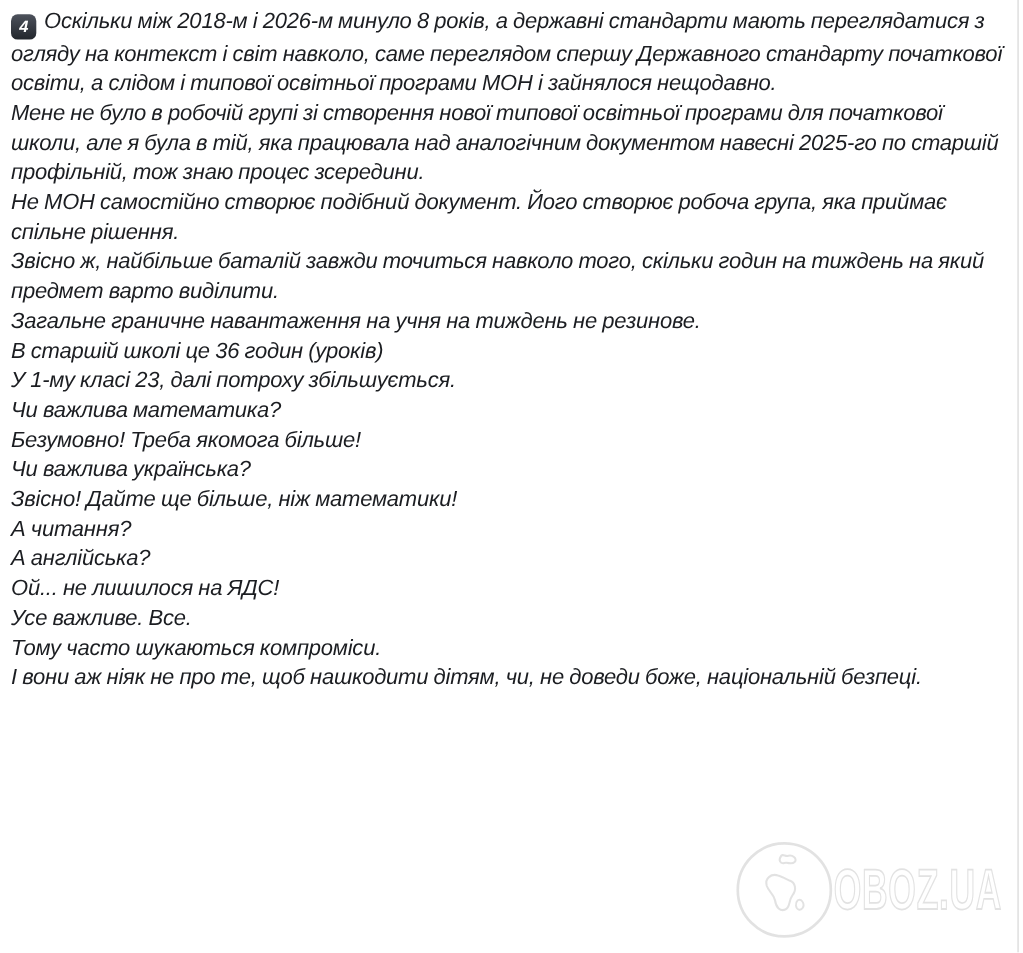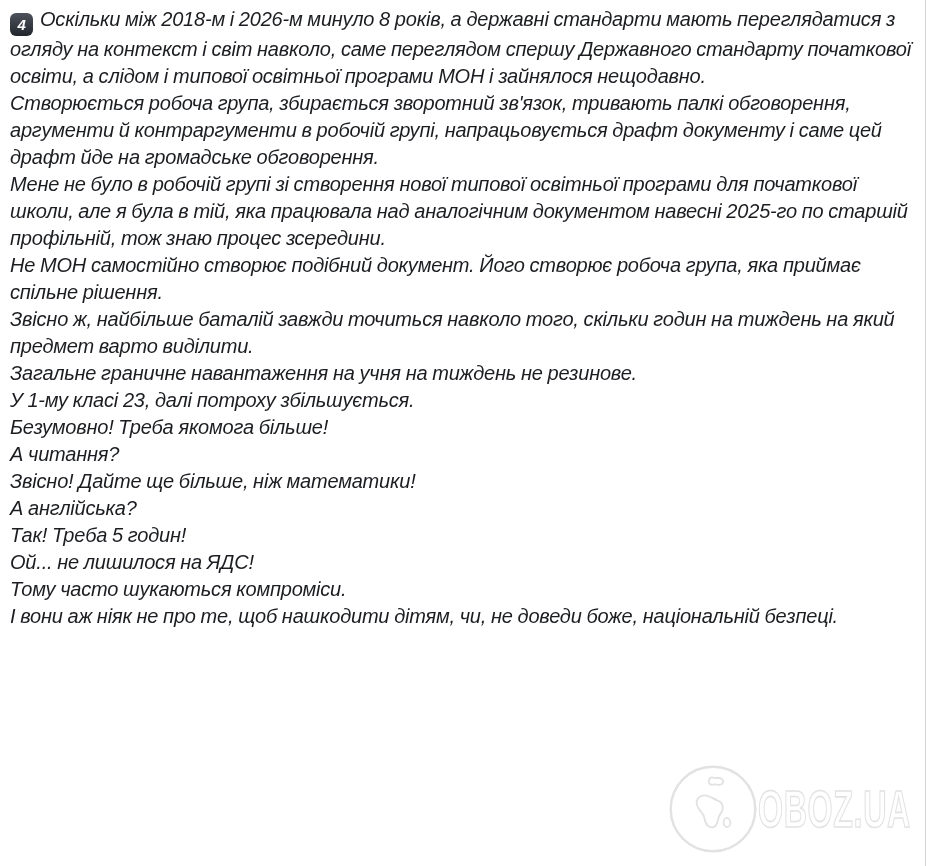--- a/index.html
+++ b/index.html
@@ -97,30 +97,32 @@
       <circle cx="50" cy="50" r="45" stroke="#dedede" stroke-width="2.6"></circle>
       <path d="M47 17 C44 21 46 25 50 24 C54 23 57 26 60 23 C63 20 58 16 54 17 C51 18 49 15 47 17 Z" stroke="#dedede" stroke-width="2" fill="none"></path>
       <path d="M44 36 C37 34 31 39 33 46 C35 52 40 54 41 60 C42 67 46 71 51 69 C56 67 54 60 58 55 C62 50 61 43 55 41 C50 39 48 37 44 36 Z" stroke="#dedede" stroke-width="2" fill="none"></path>
       <path d="M63 60 C60 63 61 68 64 69 C67 70 70 66 68 62 C67 60 65 59 63 60 Z" stroke="#dedede" stroke-width="1.8" fill="none"></path>
     </svg>
     <span class="wm-text">OBOZ.UA</span>
   </div>
 
   <div class="post-body" id="paragraphs">
       <p><span class="keycap">4</span>Оскільки між 2018-м і 2026-м минуло 8 років, а державні стандарти мають переглядатися з огляду на контекст і світ навколо, саме переглядом спершу Державного стандарту початкової освіти, а слідом і типової освітньої програми МОН і зайнялося нещодавно.</p>
-      <p>Створюється робоча група, збирається зворотний зв'язок, тривають палкі обговорення, аргументи й контраргументи в робочій групі, напрацьовується драфт документу і саме цей драфт йде на громадське обговорення.</p>
       <p>Мене не було в робочій групі зі створення нової типової освітньої програми для початкової школи, але я була в тій, яка працювала над аналогічним документом навесні 2025-го по старшій профільній, тож знаю процес зсередини.</p>
       <p>Не МОН самостійно створює подібний документ. Його створює робоча група, яка приймає спільне рішення.</p>
       <p>Звісно ж, найбільше баталій завжди точиться навколо того, скільки годин на тиждень на який предмет варто виділити.</p>
       <p>Загальне граничне навантаження на учня на тиждень не резинове.</p>
+      <p>В старшій школі це 36 годин (уроків)</p>
       <p>У 1-му класі 23, далі потроху збільшується.</p>
+      <p>Чи важлива математика?</p>
       <p>Безумовно! Треба якомога більше!</p>
+      <p>Чи важлива українська?</p>
+      <p>Звісно! Дайте ще більше, ніж математики!</p>
       <p>А читання?</p>
-      <p>Звісно! Дайте ще більше, ніж математики!</p>
       <p>А англійська?</p>
-      <p>Так! Треба 5 годин!</p>
       <p>Ой... не лишилося на ЯДС!</p>
+      <p>Усе важливе. Все.</p>
       <p>Тому часто шукаються компроміси.</p>
       <p>І вони аж ніяк не про те, щоб нашкодити дітям, чи, не доведи боже, національній безпеці.</p>
     </div>
 
   <div class="right-divider"></div>
 </div>
 
 </body></html>

